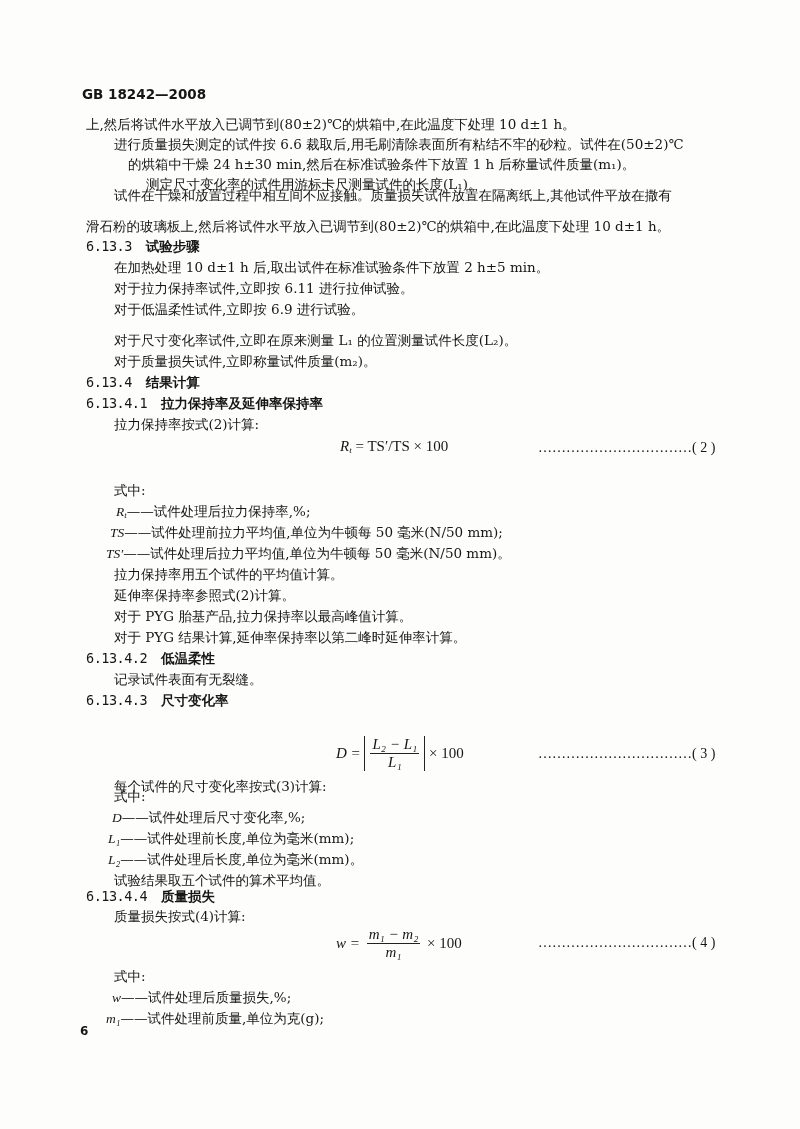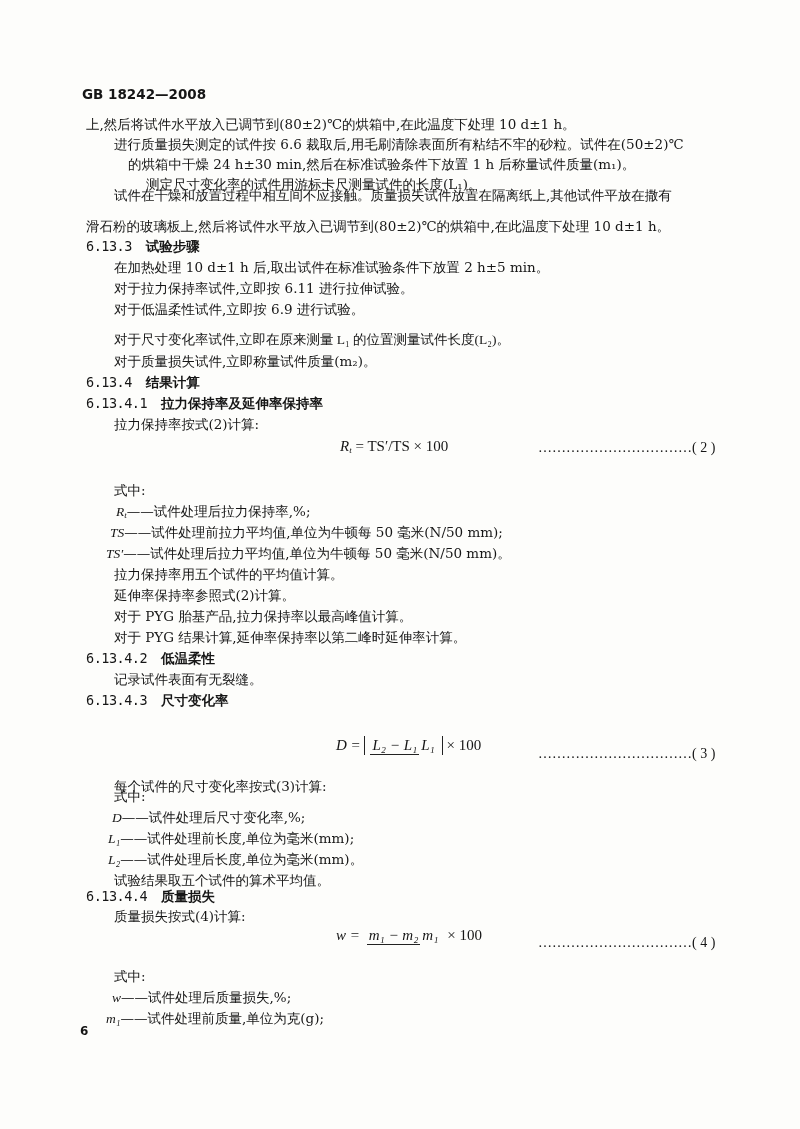--- a/index.html
+++ b/index.html
@@ -6,21 +6,21 @@
   body { width:800px; height:1129px; background:#fdfdfb; position:relative; overflow:hidden;
          font-family:"DejaVu Serif","Liberation Serif",serif; color:#161616; }
   .ln { position:absolute; left:0; white-space:nowrap; font-size:13.5px; line-height:20px; }
   .hdr { font-family:"DejaVu Sans","Liberation Sans",sans-serif; font-weight:bold; font-size:13.5px; }
   .h { font-weight:bold; }
   .h .num { font-family:"DejaVu Sans Mono","Liberation Mono",monospace; font-weight:normal; margin-right:14px; letter-spacing:-0.5px; }
   .ind { left:114px; }
   .fl { left:86px; }
   .var { font-style:italic; font-family:"Liberation Serif","DejaVu Serif",serif; }
   .formula { position:absolute; font-family:"Liberation Serif","DejaVu Serif",serif; font-size:15px; }
-  .frac { display:inline-flex; flex-direction:row; align-items:center; vertical-align:middle; margin:0 3px; }
+  .frac { display:inline-flex; flex-direction:column; align-items:center; vertical-align:middle; margin:0 3px; }
   .frac .n { border-bottom:1px solid #222; padding:0 2px; line-height:17px; }
   .frac .d { line-height:17px; padding:0 2px; }
   .abs { display:inline-block; border-left:1.2px solid #222; border-right:1.2px solid #222; padding:0 2px; vertical-align:middle; }
   .eqno { position:absolute; left:538px; font-family:"Liberation Serif","DejaVu Serif",serif; font-size:14px; letter-spacing:0; }
   .pg { position:absolute; left:80px; top:1024px; font-family:"DejaVu Sans","Liberation Sans",sans-serif; font-weight:bold; font-size:12px; }
   sub { font-size:9px; vertical-align:-2px; }
 </style>
 </head>
 <body>
 
@@ -32,21 +32,21 @@
 <div class="ln ind" style="top:174px;margin-left:32px;">测定尺寸变化率的试件用游标卡尺测量试件的长度(L₁)。</div>
 <div class="ln ind" style="top:185px;">试件在干燥和放置过程中相互间不应接触。质量损失试件放置在隔离纸上,其他试件平放在撒有</div>
 <div class="ln fl" style="top:216px;">滑石粉的玻璃板上,然后将试件水平放入已调节到(80±2)℃的烘箱中,在此温度下处理 10 d±1 h。</div>
 
 <div class="ln fl h" style="top:236px;">
   <span class="num">6.13.3</span><span>试验步骤</span>
 </div>
 <div class="ln ind" style="top:257px;">在加热处理 10 d±1 h 后,取出试件在标准试验条件下放置 2 h±5 min。</div>
 <div class="ln ind" style="top:278px;">对于拉力保持率试件,立即按 6.11 进行拉伸试验。</div>
 <div class="ln ind" style="top:299px;">对于低温柔性试件,立即按 6.9 进行试验。</div>
-<div class="ln ind" style="top:330px;font-family:Liberation Serif, serif;">对于尺寸变化率试件,立即在原来测量 L₁ 的位置测量试件长度(L₂)。</div>
+<div class="ln ind" style="top:330px;">对于尺寸变化率试件,立即在原来测量 L₁ 的位置测量试件长度(L₂)。</div>
 <div class="ln ind" style="top:351px;">对于质量损失试件,立即称量试件质量(m₂)。</div>
 
 <div class="ln fl h" style="top:372px;">
   <span class="num">6.13.4</span><span>结果计算</span>
 </div>
 
 <div class="ln fl h" style="top:393px;">
   <span class="num">6.13.4.1</span><span>拉力保持率及延伸率保持率</span>
 </div>
 <div class="ln ind" style="top:414px;">拉力保持率按式(2)计算:</div>

